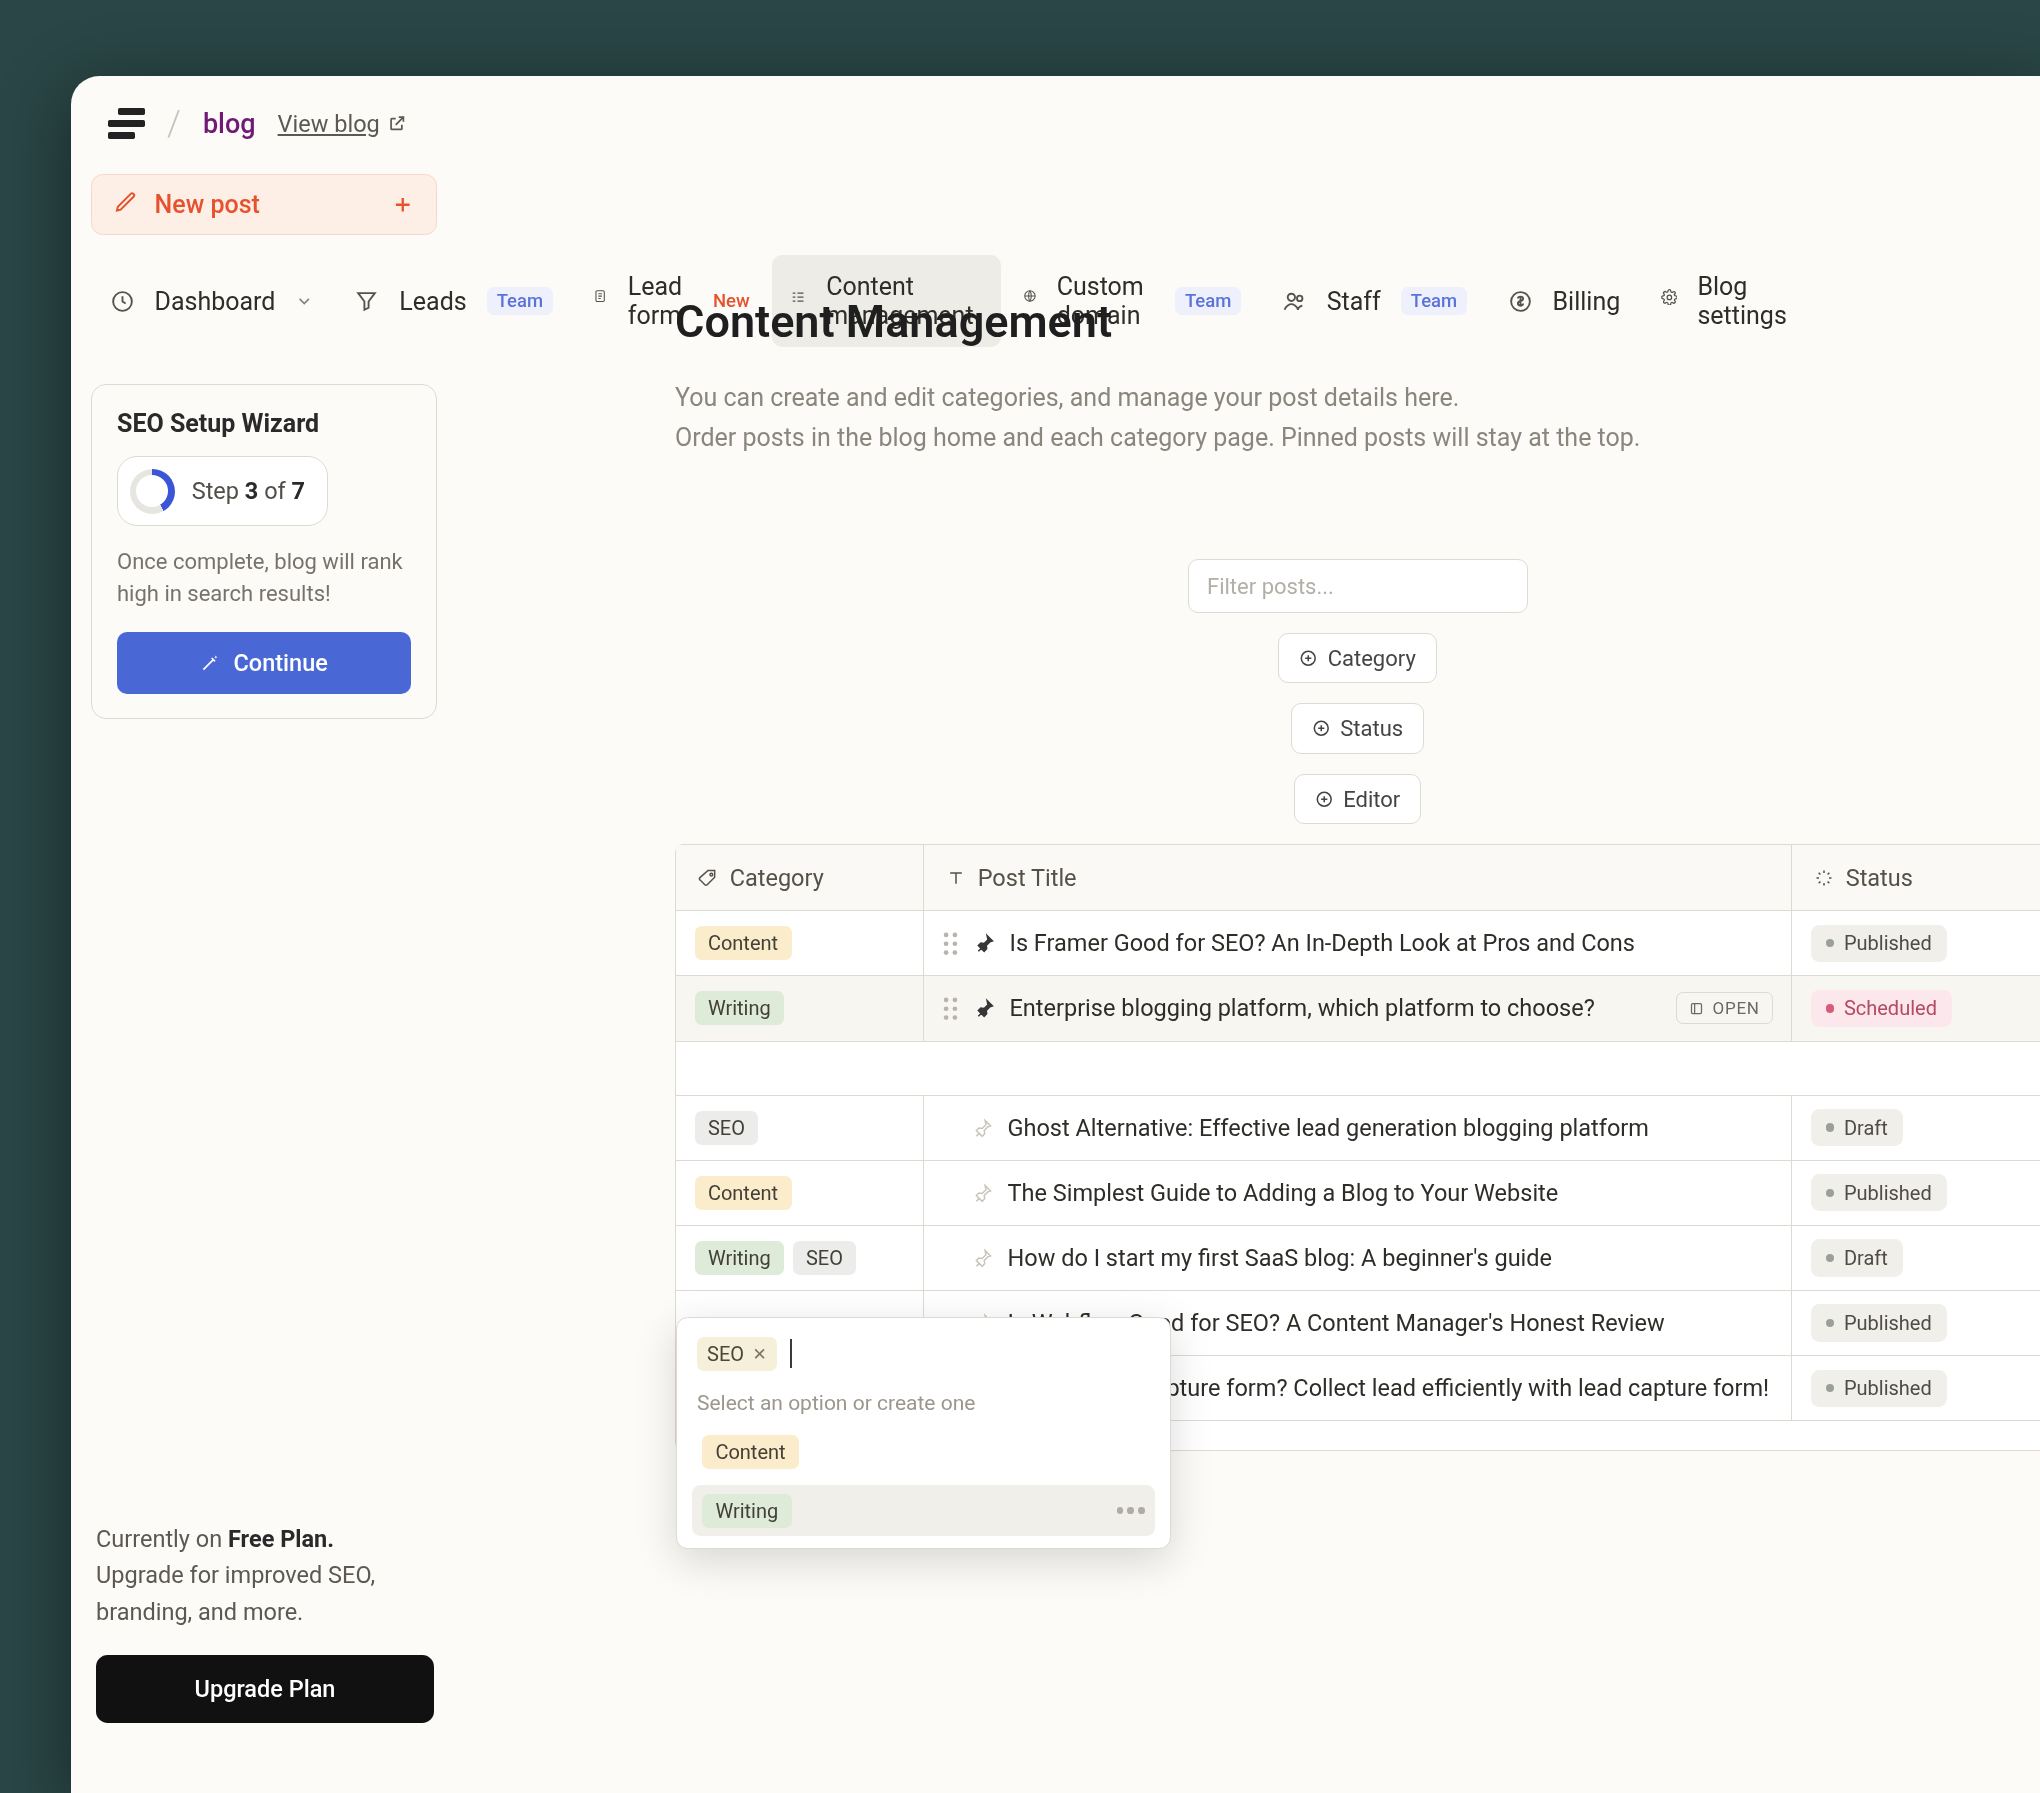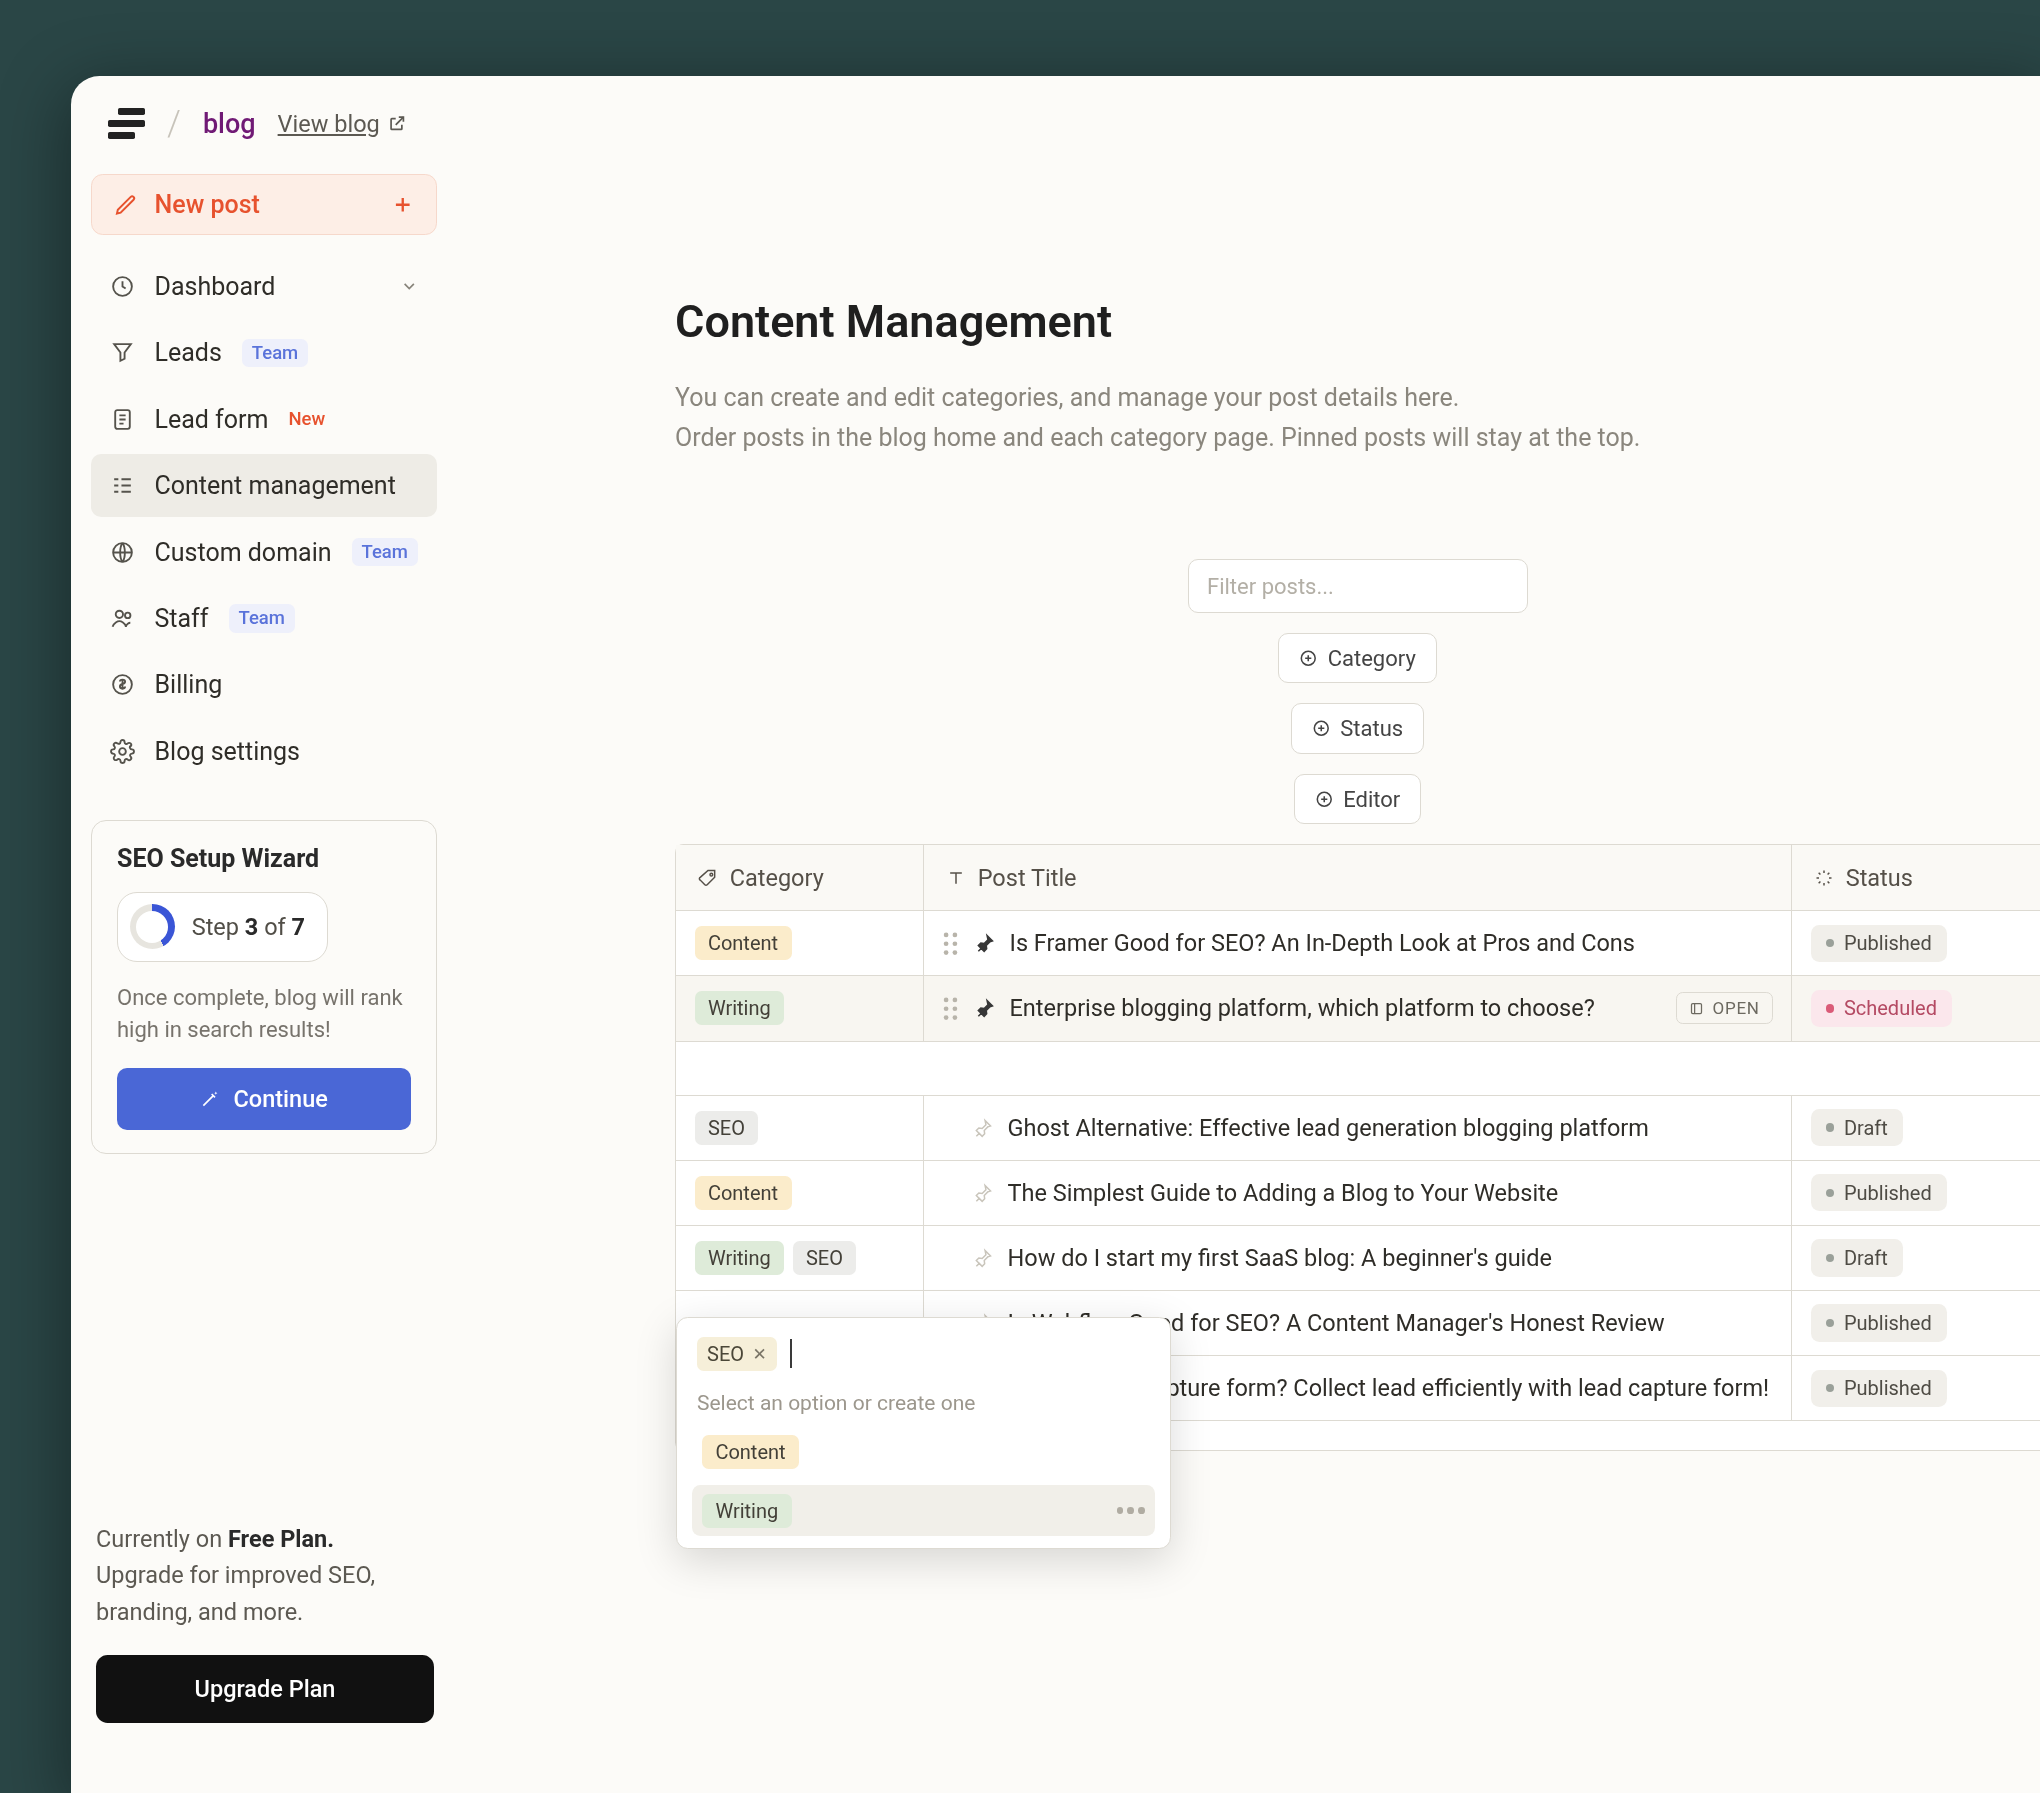--- a/index.html
+++ b/index.html
@@ -38,26 +38,26 @@
   .tb-view{font-size:23.5px;color:#5c5952;text-decoration:underline;display:flex;align-items:center;gap:8.4px;}
   .ext-icon svg{width:18.5px;height:18.5px;}
 
   
   .cols{display:flex;align-items:stretch;height:calc(100% - 91px);}
   .sidebar{width:386px;padding:10px 20px 0 20px;display:flex;flex-direction:column;}
   .main{flex:1;padding:101px 0 0 218px;position:relative;}
 
   
   .newpost{display:flex;align-items:center;justify-content:space-between;border:1.7px solid #f6d8cb;background:var(--accent-bg);border-radius:11.7px;padding:15px 22px;color:var(--accent);font-size:25px;font-weight:500;}
-  .np-left{display:flex;align-items:center;gap:17px;}
+  .np-left{display:flex;gap:17px;}
   .icon{width:23.5px;height:23.5px;display:inline-flex;align-items:center;justify-content:center;}
   .icon svg{width:100%;height:100%;}
 
   
-  .nav{margin-top:20px;display:flex;flex-direction:column;gap:3.4px;}
+  .nav{margin-top:20px;display:flex;flex-direction:row;gap:3.4px;}
   .nav-item{display:flex;align-items:center;gap:20px;padding:17px 18.5px;border-radius:10px;font-size:25px;color:#2f2d28;cursor:pointer;}
   .nav-item.active{background:#eeece6;}
   .nav-icon{width:25px;height:25px;color:#55534c;}
   .nav-item .chev{margin-left:auto;color:#87837a;}
   .badge-team{background:var(--blue-bg);color:#5a73da;font-size:18.5px;border-radius:6.7px;padding:3.4px 10px;font-weight:500;}
   .badge-new{color:var(--accent);font-size:18.5px;font-weight:500;}
 
   
   .card{margin-top:37px;border:1.7px solid var(--border-strong);border-radius:15px;padding:23.5px 25px;}
   .card-title{font-size:25px;font-weight:700;color:#2a2a2a;}

